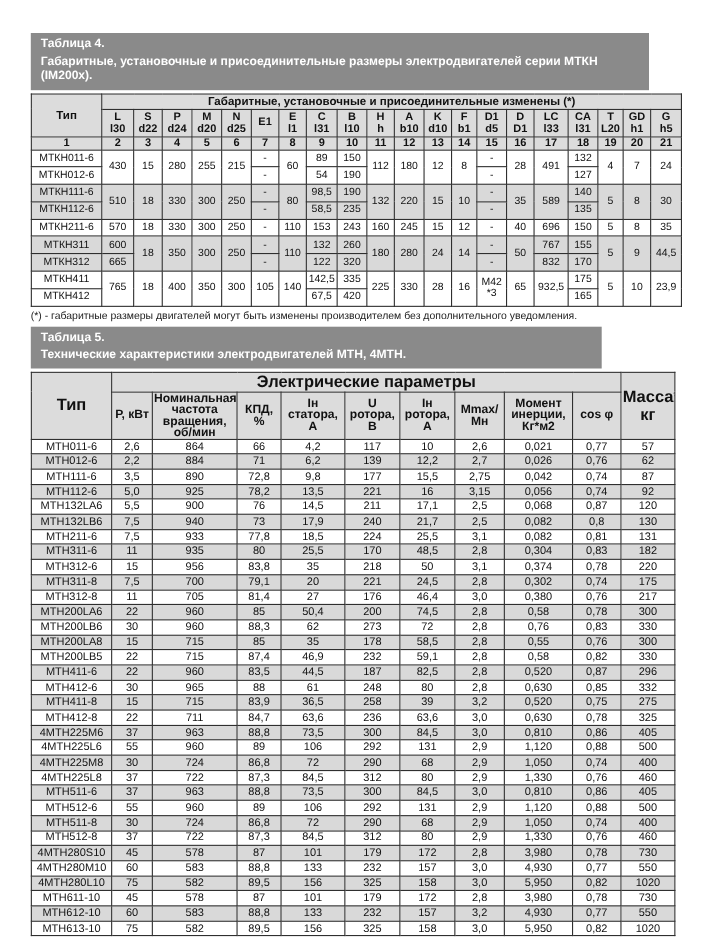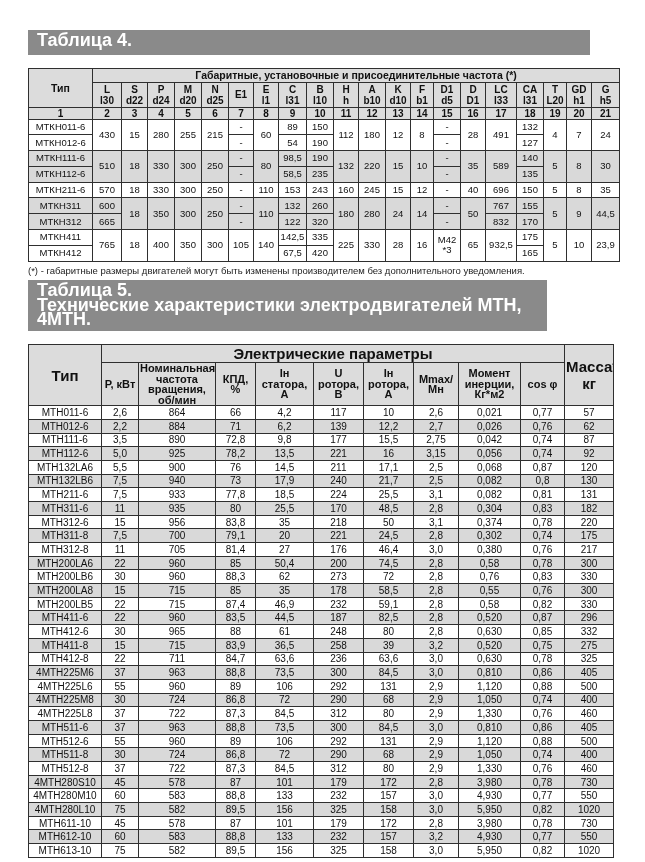--- a/index.html
+++ b/index.html
@@ -14,24 +14,24 @@
     width:645px;height:862px;
     font-family:"Liberation Sans","DejaVu Sans",sans-serif;
     color:var(--ink);
     -webkit-font-smoothing:antialiased;
   }
   .page{padding:30px 26px 0 28px;}
   .bar{
     background:var(--bar-bg);
     color:#fff;
     font-weight:bold;
-    font-size:18px;
+    font-size:11px;
     line-height:13.5px;
     padding:4px 9px 5px 9px;
-    margin-bottom:13px;
+    margin-bottom:3px;
   }
   .bar .cap-num{margin-bottom:2px;}
   #bar4{width:544px;}
   #bar5{width:501px;margin-top:4px;}
   table{border-collapse:collapse;table-layout:fixed;}
   td,th{
     border:1px solid var(--border);
     text-align:center;
     vertical-align:middle;
     padding:0 1px;
@@ -60,20 +60,21 @@
   #t5 tbody td{height:12.7px;font-size:10px;line-height:11px;}
   #t5 tbody tr:nth-child(even) td{background:var(--zebra);}
 </style>
 </head>
 <body>
 
 <div class="page">
 
   <div class="bar" id="bar4">
     <div class="cap-num">Таблица 4.</div>
+    <div>Габаритные, установочные и присоединительные размеры электродвигателей серии МТКН (IM200x).</div>
   </div>
 
   <table id="t4">
       <colgroup>
         <col style="width: 64px;">
         <col style="width: 29px;">
         <col style="width: 26px;">
         <col style="width: 27px;">
         <col style="width: 27px;">
         <col style="width: 27px;">
@@ -89,21 +90,21 @@
         <col style="width: 25px;">
         <col style="width: 31px;">
         <col style="width: 27px;">
         <col style="width: 23px;">
         <col style="width: 25px;">
         <col style="width: 28px;">
       </colgroup>
       <thead>
         <tr class="group">
           <th rowspan="2">Тип</th>
-          <th colspan="20">Габаритные, установочные и присоединительные частота (*)</th>
+          <th colspan="20">Габаритные, установочные и присоединительные изменены (*)</th>
         </tr>
         <tr class="cols">
           <th><div>L</div><div>l30</div></th>
           <th><div>S</div><div>d22</div></th>
           <th><div>P</div><div>d24</div></th>
           <th><div>M</div><div>d20</div></th>
           <th><div>N</div><div>d25</div></th>
           <th><div>E1</div><div></div></th>
           <th><div>E</div><div>l1</div></th>
           <th><div>C</div><div>l31</div></th>

